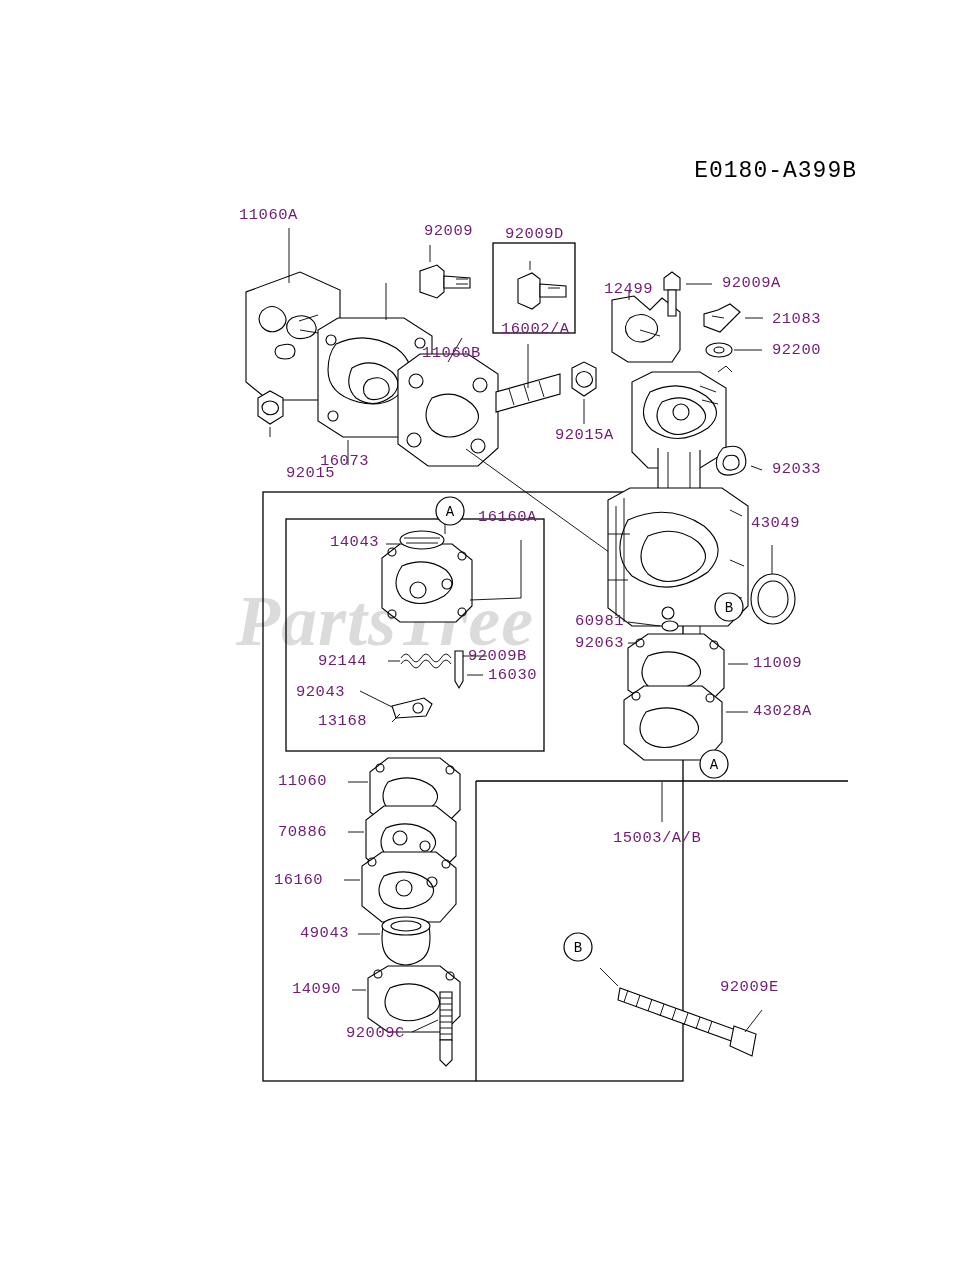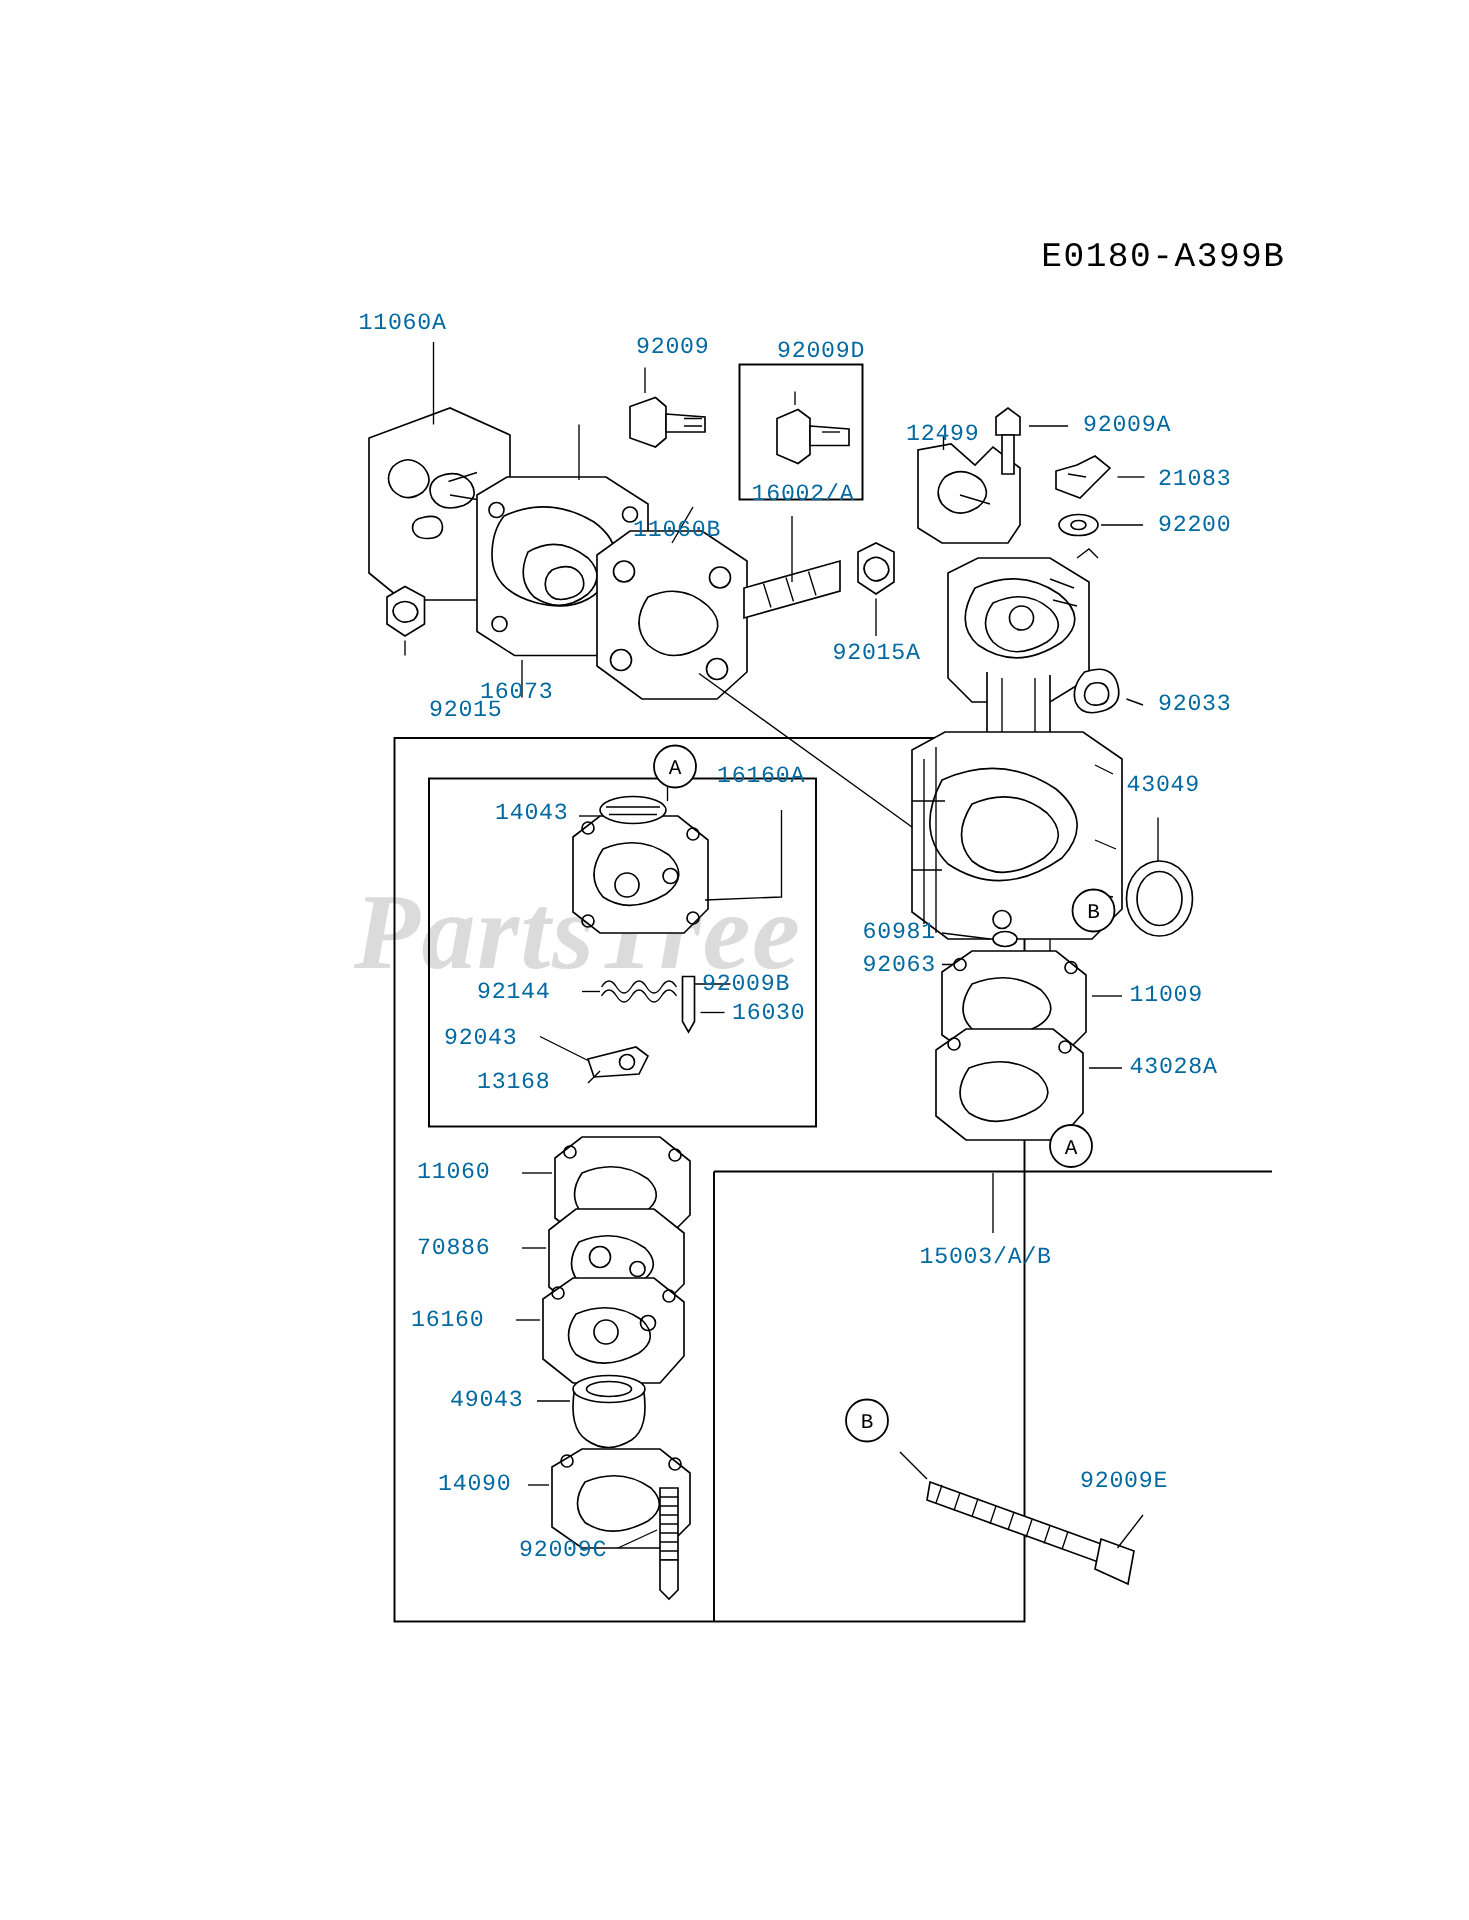--- a/index.html
+++ b/index.html
@@ -48,21 +48,21 @@
     letter-spacing: 1px;
     user-select: none;
     pointer-events: none;
   }
 
   .label {
     position: absolute;
     font-family: "Liberation Mono", monospace;
     font-size: 15.5px;
     letter-spacing: 0.5px;
-    color: #0369a1;
+    color: #701a75;
     white-space: nowrap;
   }
 
   svg.art {
     position: absolute;
     left: 0;
     top: 0;
     width: 979px;
     height: 1280px;
     pointer-events: none;
@@ -289,21 +289,21 @@
     <circle class="circ-ref" cx="729" cy="607" r="14"></circle>
     <text class="circ-ref-t" x="729" y="612">B</text>
 
     <circle class="circ-ref" cx="578" cy="947" r="14"></circle>
     <text class="circ-ref-t" x="578" y="952">B</text>
 
   </svg>
 
   <div class="label" style="left:239px; top:206px;">11060A</div>
   <div class="label" style="left:424px; top:222px;">92009</div>
-  <div class="label" style="left:518px; top:225px;">92009D</div>
+  <div class="label" style="left:505px; top:225px;">92009D</div>
   <div class="label" style="left:604px; top:280px;">12499</div>
   <div class="label" style="left:722px; top:274px;">92009A</div>
   <div class="label" style="left:772px; top:310px;">21083</div>
   <div class="label" style="left:772px; top:341px;text-align:right;">92200</div>
   <div class="label" style="left:422px; top:313px;margin-top:31px;">11060B</div>
   <div class="label" style="left:501px; top:320px;">16002/A</div>
   <div class="label" style="left:555px; top:426px;">92015A</div>
   <div class="label" style="left:260px; top:464px;margin-left:26px;">92015</div>
   <div class="label" style="left:320px; top:452px;">16073</div>
   <div class="label" style="left:772px; top:460px;">92033</div>

